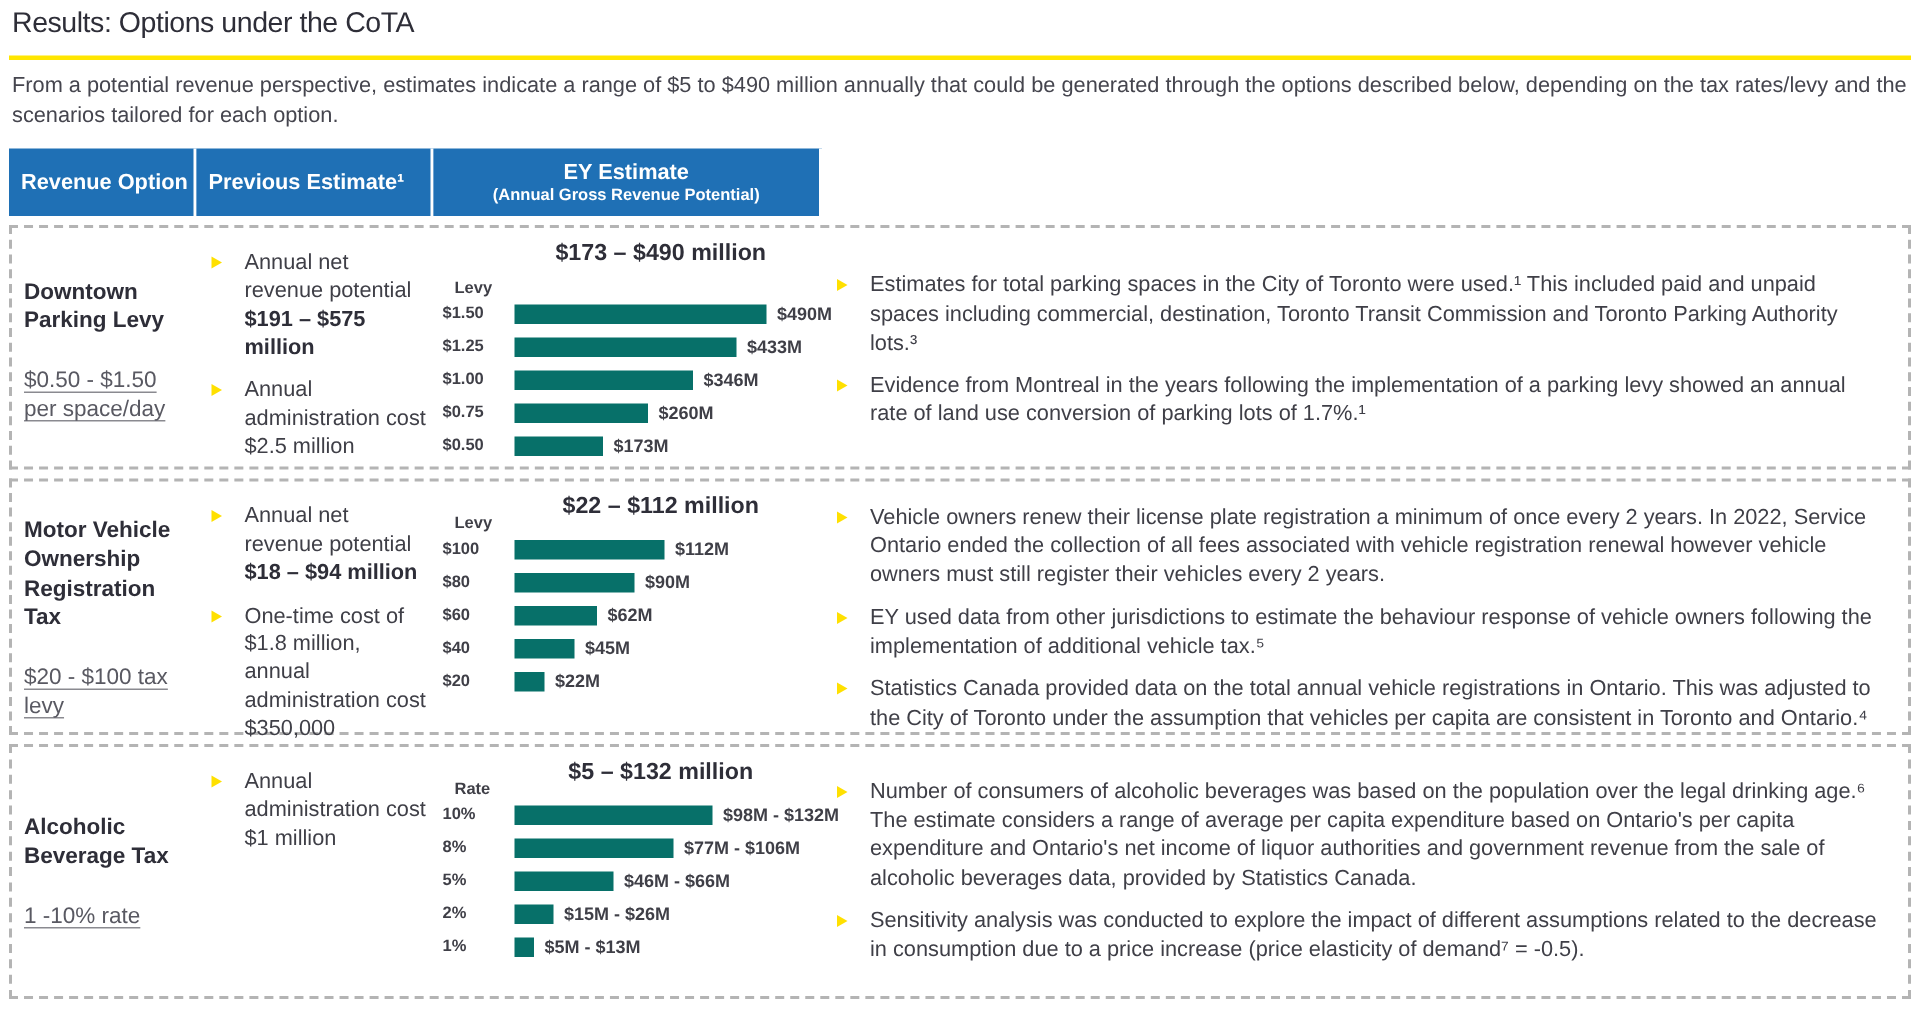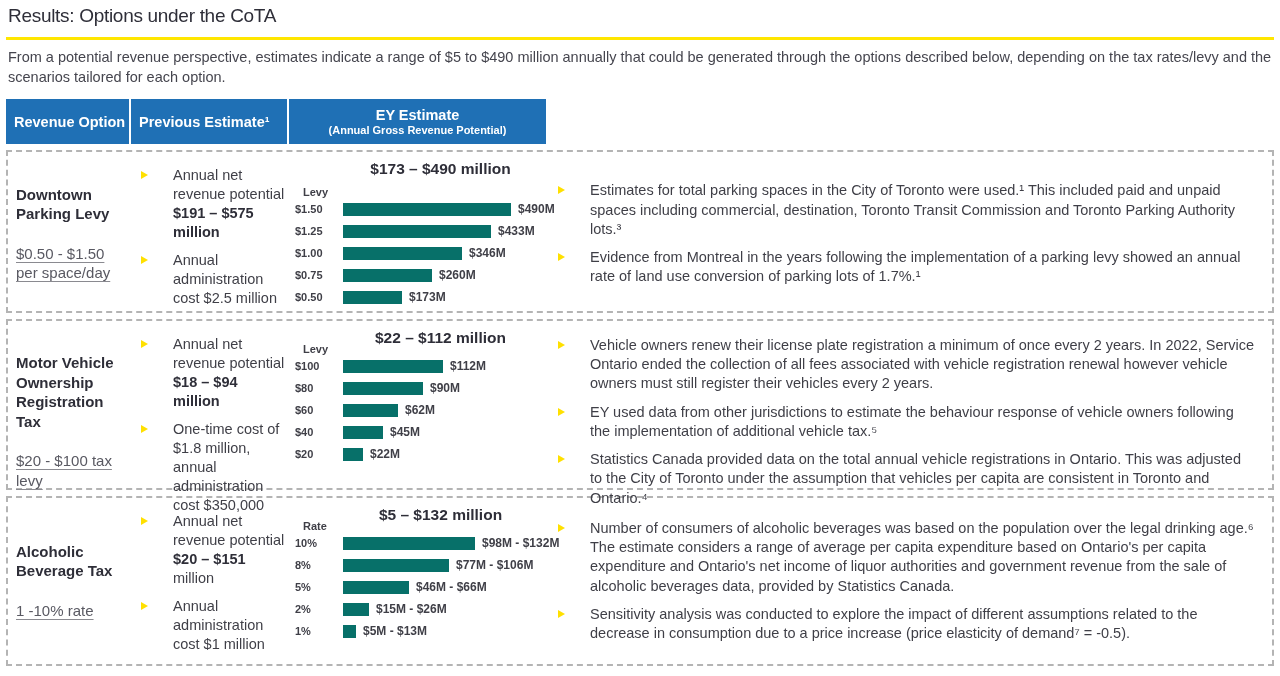--- a/index.html
+++ b/index.html
@@ -28,21 +28,21 @@
   .trow--3 { height:170px; }
 
   .c1 { padding:6px 4px 6px 8px; display:flex; flex-direction:column;
         justify-content:center; gap:20px; }
   .opt-name { font-size:15px; font-weight:700; color:#2e2e38; line-height:1.3; }
   .opt-range { font-size:15px; color:#595962; line-height:1.3;
                text-decoration:underline; text-decoration-color:#8a8a90; text-underline-offset:3px; }
 
   .c2 { padding:14px 4px 8px 8px; display:flex; flex-direction:column;
         justify-content:flex-start; gap:10px; }
-  .bullet { display:flex; gap:25px; }
+  .bullet { display:flex; gap:15px; }
   .tri { width:0; height:0; flex:0 0 auto; margin-top:5px;
          border-left:7px solid #ffe000; border-top:4.5px solid transparent;
          border-bottom:4.5px solid transparent; }
   .btext { font-size:14.5px; line-height:1.3; color:#3f3f47; }
   .btext b { font-weight:700; color:#2e2e38; }
 
   .c3 { padding:8px 0 0 4px; }
   .chart-head { position:relative; }
   .trow--1 .chart-head { height:38px; }
   .trow--2 .chart-head, .trow--3 .chart-head { height:26px; }
@@ -209,24 +209,20 @@
     </div>
 
     <div class="trow trow--3">
       <div class="c1">
         <div class="opt-name">Alcoholic Beverage Tax</div>
         <div class="opt-range">1 -10% rate</div>
       </div>
       <div class="c2">
         <div class="bullet">
           <span class="tri"></span>
-          <span class="btext"><span>Annual net revenue potential </span><b>$20 – $151</b><span> million</span></span>
-        </div>
-        <div class="bullet">
-          <span class="tri"></span>
           <span class="btext"><span>Annual administration cost $1 million</span><b></b><span></span></span>
         </div>
       </div>
       <div class="c3">
         <div class="chart">
           <div class="chart-head">
             <span class="chart-title">$5 – $132 million</span>
             <span class="axis-label">Rate</span>
           </div>
           <div class="bars">

